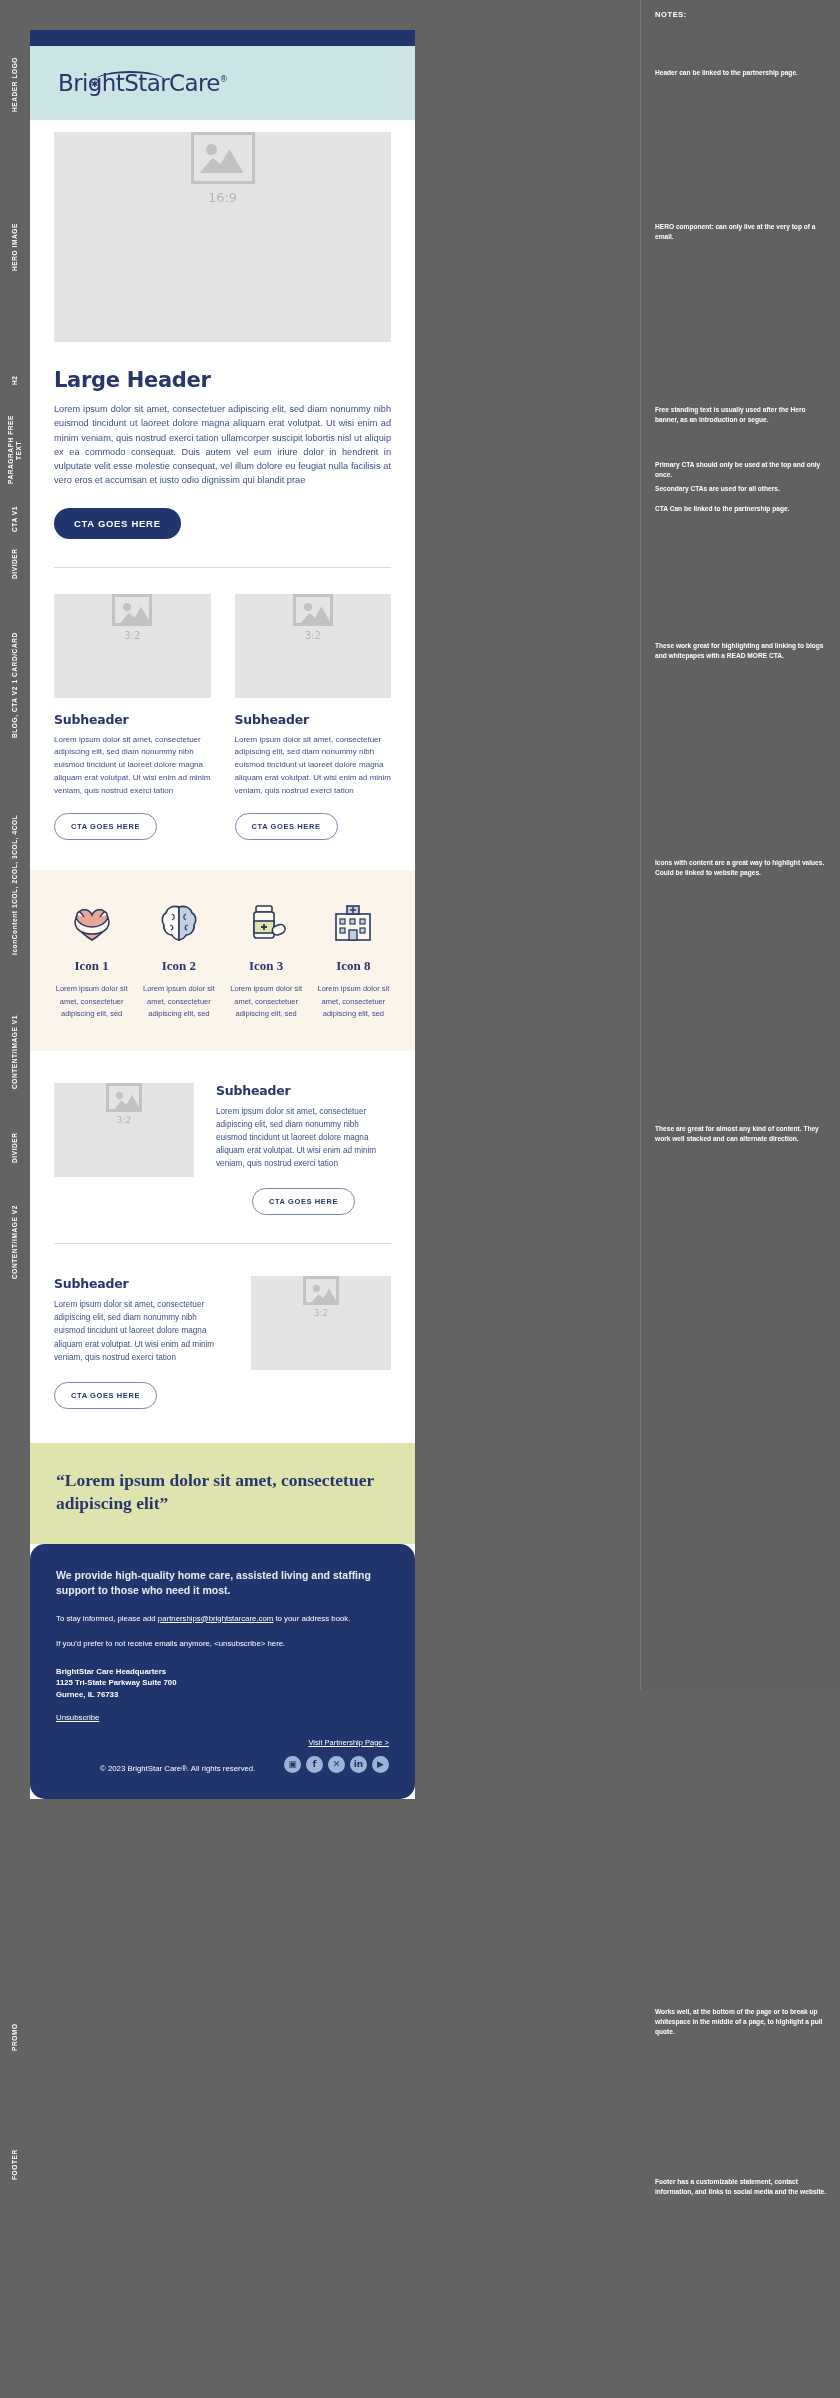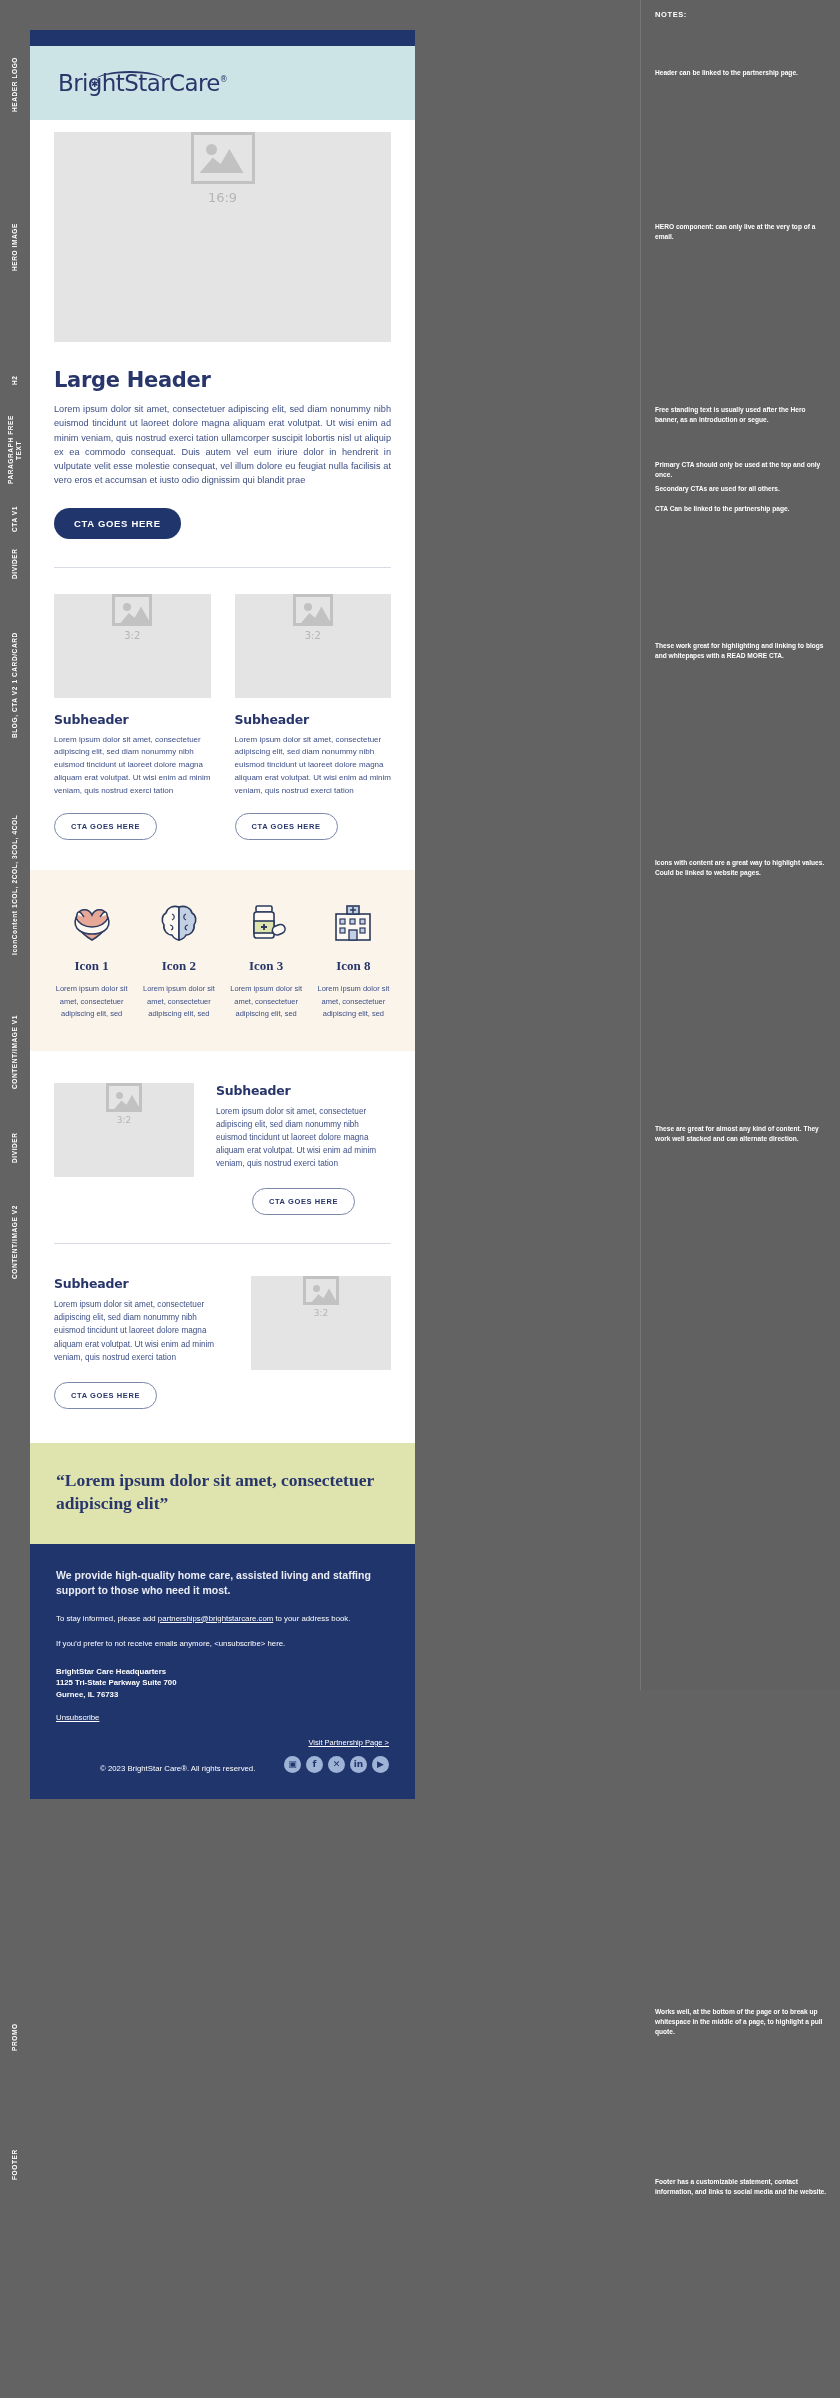--- a/index.html
+++ b/index.html
@@ -146,21 +146,21 @@
   .ci-txt .small-copy { font-size: 8.2px; }
 
   
   .promo { background: #dfe3ae; padding: 26px 26px 28px 26px; }
   .promo-quote {
     font-family: "Liberation Serif", serif;
     font-size: 17.5px; font-weight: bold; color: #28366b; line-height: 1.35;
   }
 
   
-  .footer { background: #20356b; color: #ffffff; padding: 24px 26px 26px 26px; }
+  .footer { background: #20356b; color: #ffffff; padding: 24px 26px 26px 26px; border-radius: 15px; }
   .footer-lead { font-size: 10.5px; font-weight: bold; line-height: 1.45; color: #e9ecf5; }
   .footer-line { font-size: 7.8px; line-height: 1.5; margin-top: 14px; color: #ffffff; }
   .footer-link { color: #ffffff; text-decoration: underline; }
   .footer-addr { font-size: 7.8px; line-height: 1.45; margin-top: 16px; font-weight: bold; }
   .footer-unsub { font-size: 7.8px; margin-top: 13px; display: inline-block; }
   .footer-bottom {
     display: flex; align-items: flex-end; justify-content: space-between;
     margin-top: 14px;
   }
   .footer-copy { font-size: 7.8px; padding-left: 44px; }

